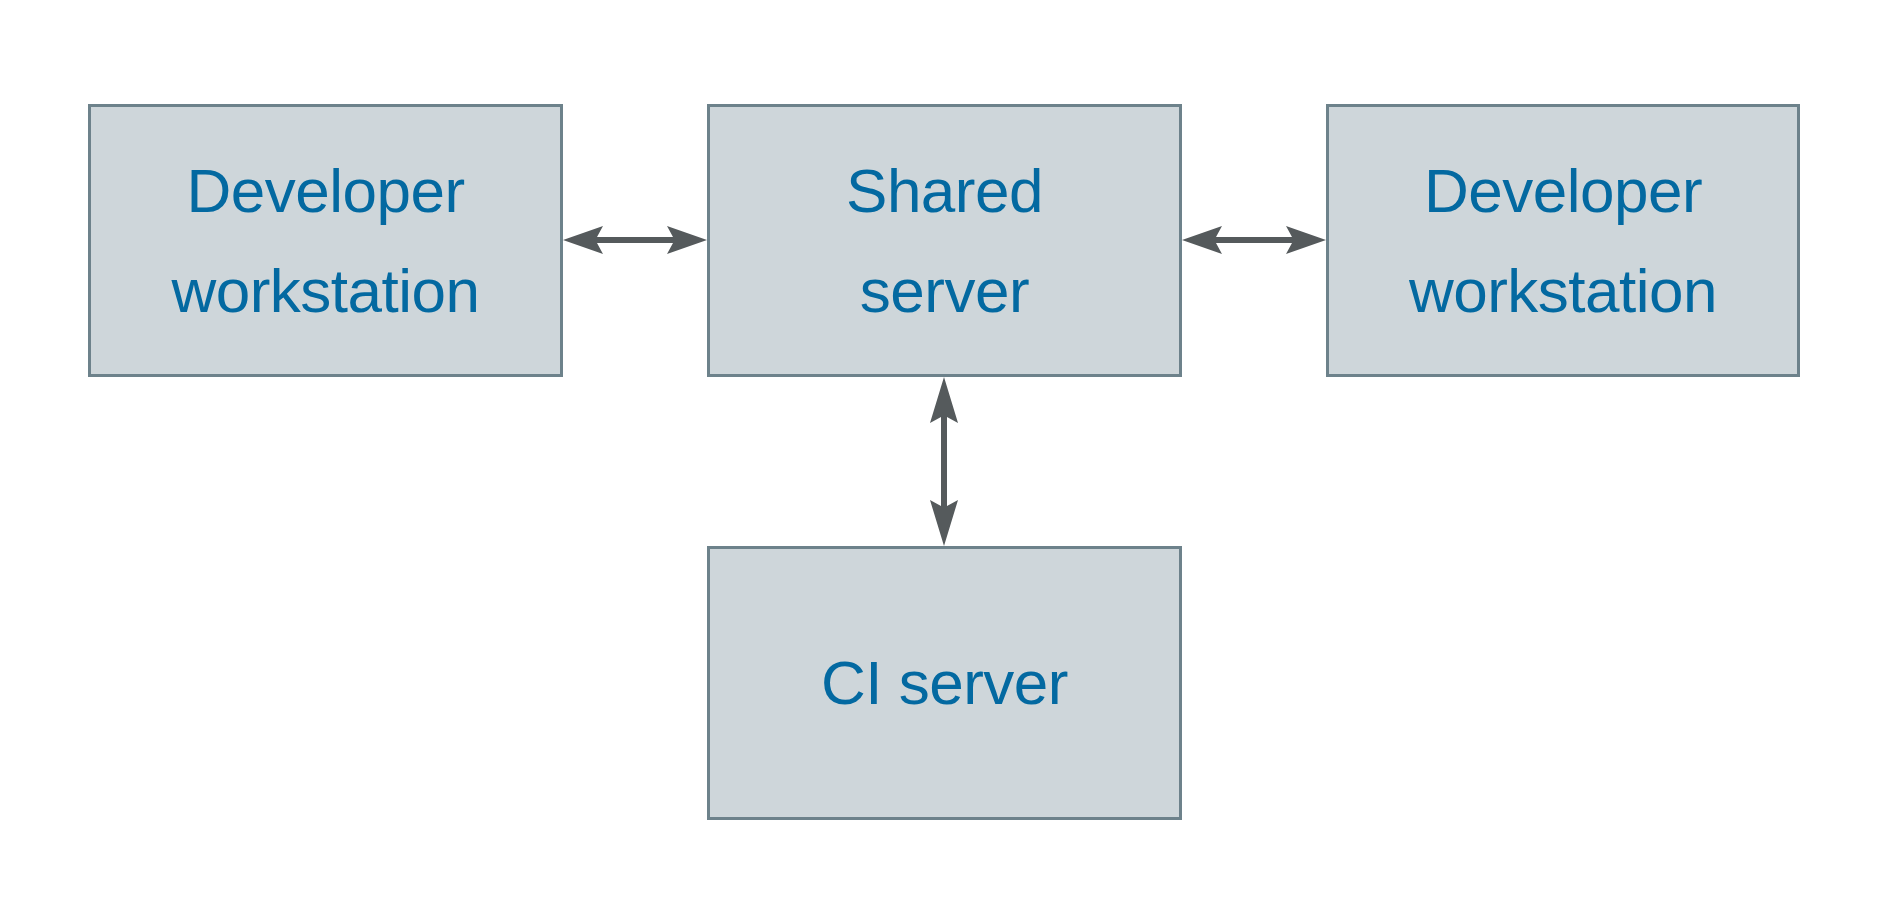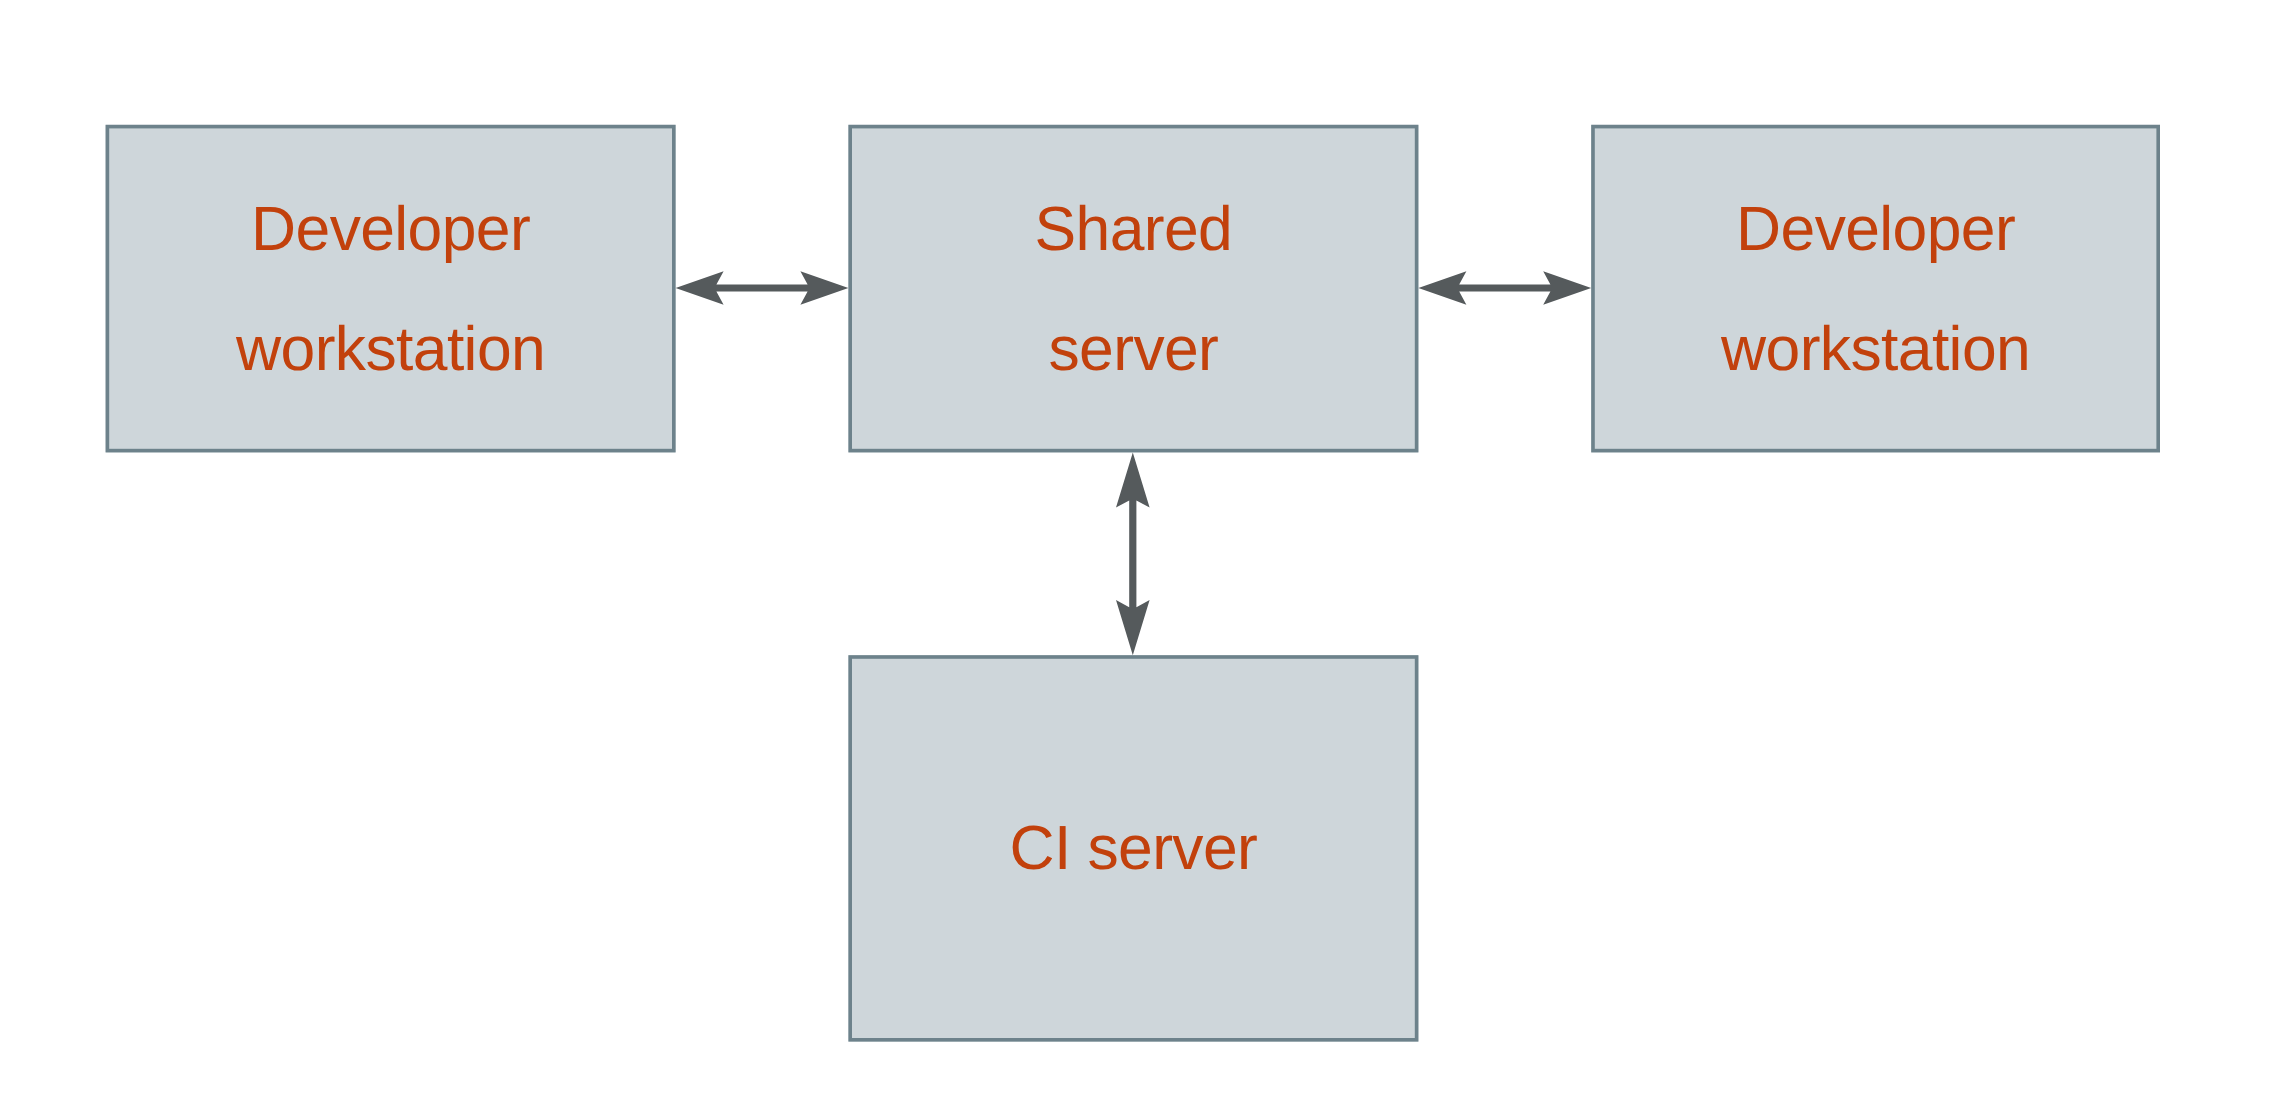--- a/index.html
+++ b/index.html
@@ -23,23 +23,23 @@
     box-sizing: border-box;
     background: #ced6da;
     border: 3px solid #6d828b;
     display: flex;
     align-items: center;
     justify-content: center;
     text-align: center;
   }
   .node-label {
     font-family: "Liberation Sans", sans-serif;
-    font-size: 52px;
+    font-size: 62px;
     line-height: 100px;
-    color: #c2410c;
+    color: #0369a1;
     font-weight: 400;
     letter-spacing: -0.5px;
     white-space: pre-line;
     padding: 0 6px;
   }
   .connector {
     position: absolute;
     pointer-events: none;
   }
   .connector svg {
@@ -84,17 +84,17 @@
   </div>
 
   <div class="connector" style="left:930px; top:377px; width:28px; height:169px;">
     <svg width="28" height="169" viewBox="0 0 28 169" aria-hidden="true">
       <g fill="#555a5c">
         <polygon points="14,0 28,46 17,40 17,129 28,123 14,169 0,123 11,129 11,40 0,46"></polygon>
       </g>
     </svg>
   </div>
 
-  <div class="node-box" style="left:707px; top:546px; width:475px; height:322px;">
+  <div class="node-box" style="left:707px; top:546px; width:475px; height:274px;">
     <span class="node-label">CI server</span>
   </div>
 
 </div>
 
 </body></html>

